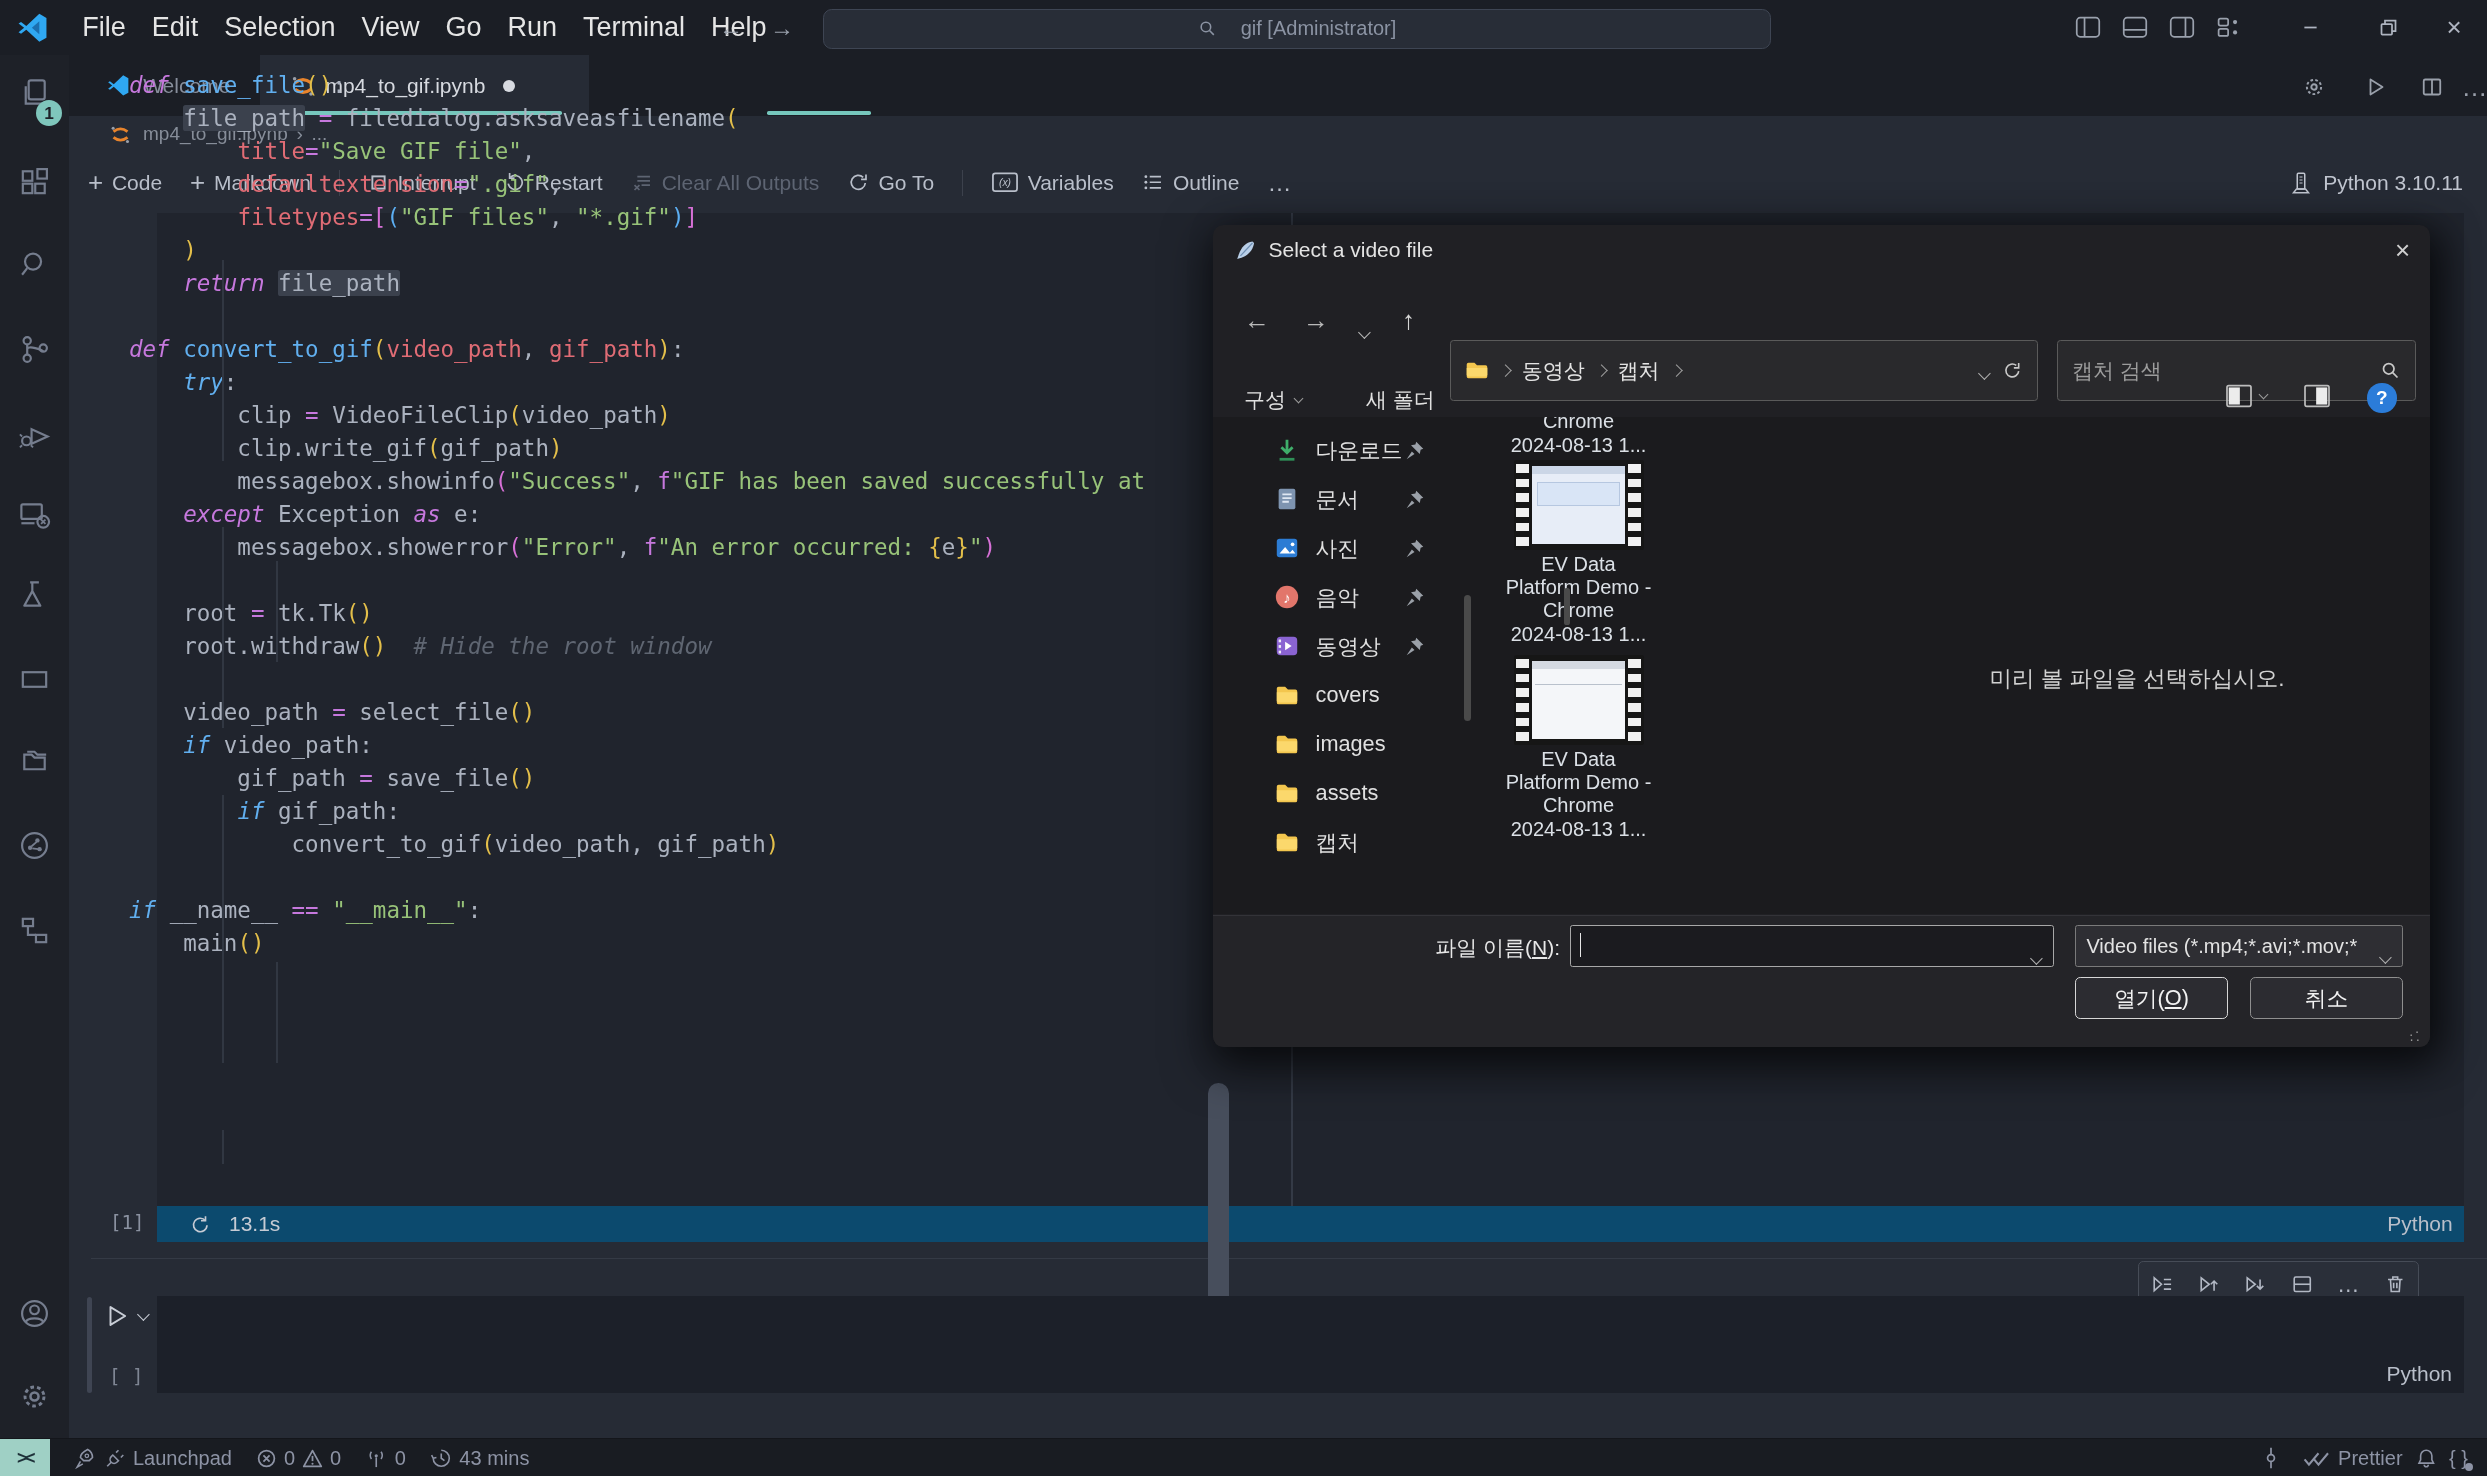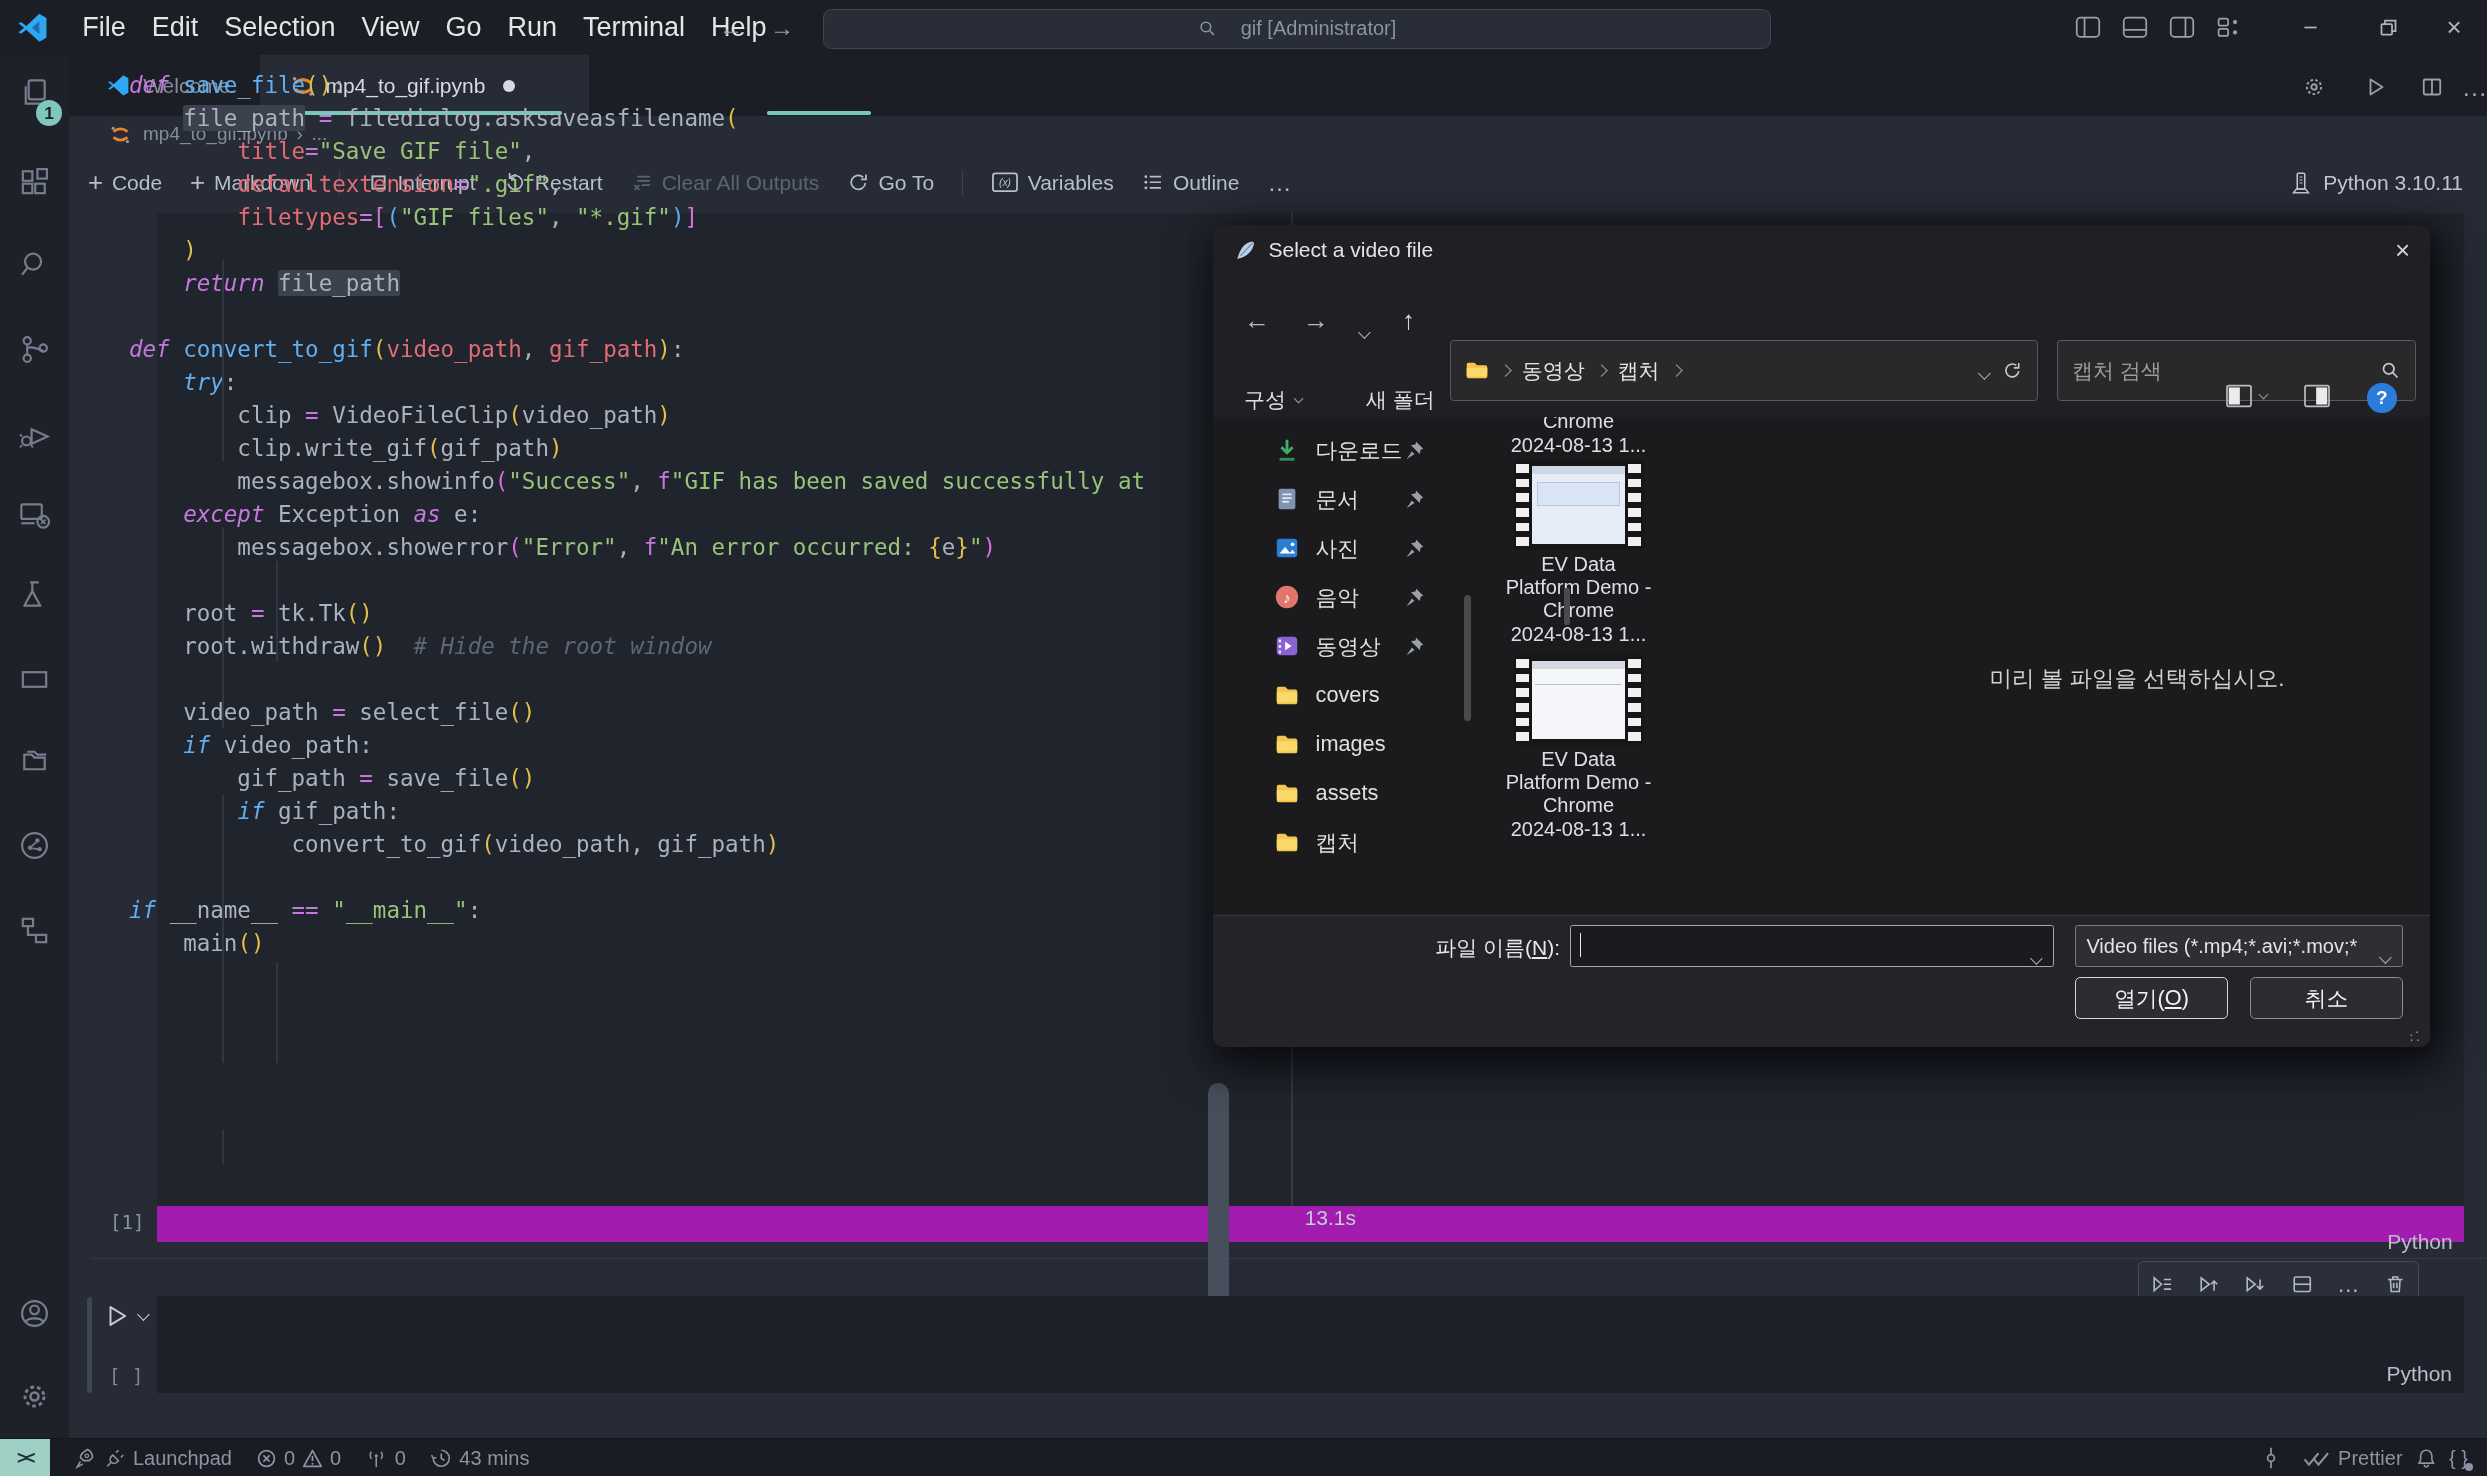--- a/index.html
+++ b/index.html
@@ -62,22 +62,22 @@
   #cell1-editor{position:absolute;left:88px;top:158px;width:2307px;height:993px;background:#20242d;}
   #code-lines{position:absolute;left:60px;top:14px;font-family:"DejaVu Sans Mono",monospace;font-size:22.5px;}
   .cl{height:33px;white-space:pre;line-height:33px;}
   .t-d{color:#abb2bf}.t-k{color:#c678dd;font-style:italic}.t-kb{color:#61afef;font-style:italic}
   .t-f{color:#61afef}.t-s{color:#98c379}.t-pr{color:#e06c75}.t-o{color:#c678dd}
   .t-b1{color:#e3bf4a}.t-b2{color:#d670d6}.t-b3{color:#5caef2}
   .t-c{color:#5f6672;font-style:italic}.t-fp{color:#c678dd}
   .t-hl{color:#abb2bf;background:#3b414d;border-radius:2.6px}
   .ig{position:absolute;width:1.7px;background:#313742;}
   #ruler{position:absolute;left:1222px;top:158px;width:1.7px;height:993px;background:#343a46;}
-  #exec-strip{position:absolute;left:88px;top:1151px;width:2307px;height:36px;background:#a21caf;
-      display:flex;align-items:center;padding:0 11.3px 0 32px;box-sizing:border-box;font-size:21px;color:#c6cbd4;flex-direction:column;}
+  #exec-strip{position:absolute;left:88px;top:1151px;width:2307px;height:36px;background:#0c4a6e;
+      display:flex;align-items:center;padding:0 11.3px 0 32px;box-sizing:border-box;font-size:21px;color:#c6cbd4;}
   #exec-count1{position:absolute;left:41px;top:1156px;font-family:"DejaVu Sans Mono",monospace;font-size:19px;color:#8a91a0;}
   #cell-divider{position:absolute;left:21.7px;top:1203px;width:2396px;height:0.9px;background:#343a45;}
   #nb-scroll-thumb{position:absolute;left:1139px;top:1028px;width:21px;height:296px;border-radius:10.4px;background:#474e5c;}
   #cell2-toolbar{position:absolute;left:2069px;top:1206px;width:281px;height:47px;background:#2a2f39;
       border:0.9px solid #464c57;border-radius:5.2px;display:flex;align-items:center;justify-content:space-around;color:#b2b8c4;box-sizing:border-box;}
   #cell2-focusbar{position:absolute;left:18px;top:1242px;width:5.2px;height:96px;border-radius:2.6px;background:#3f4553;}
   #cell2-editor{position:absolute;left:88px;top:1241px;width:2307px;height:97px;background:#1c2029;}
   #cell2-run{position:absolute;left:35px;top:1248px;color:#c8cdd6;display:flex;align-items:center;gap:8.7px;}
   #exec-count2{position:absolute;left:40px;top:1310px;font-family:"DejaVu Sans Mono",monospace;font-size:19px;color:#7f8694;}
   .lang-label{font-size:21px;color:#b9bfca;}

